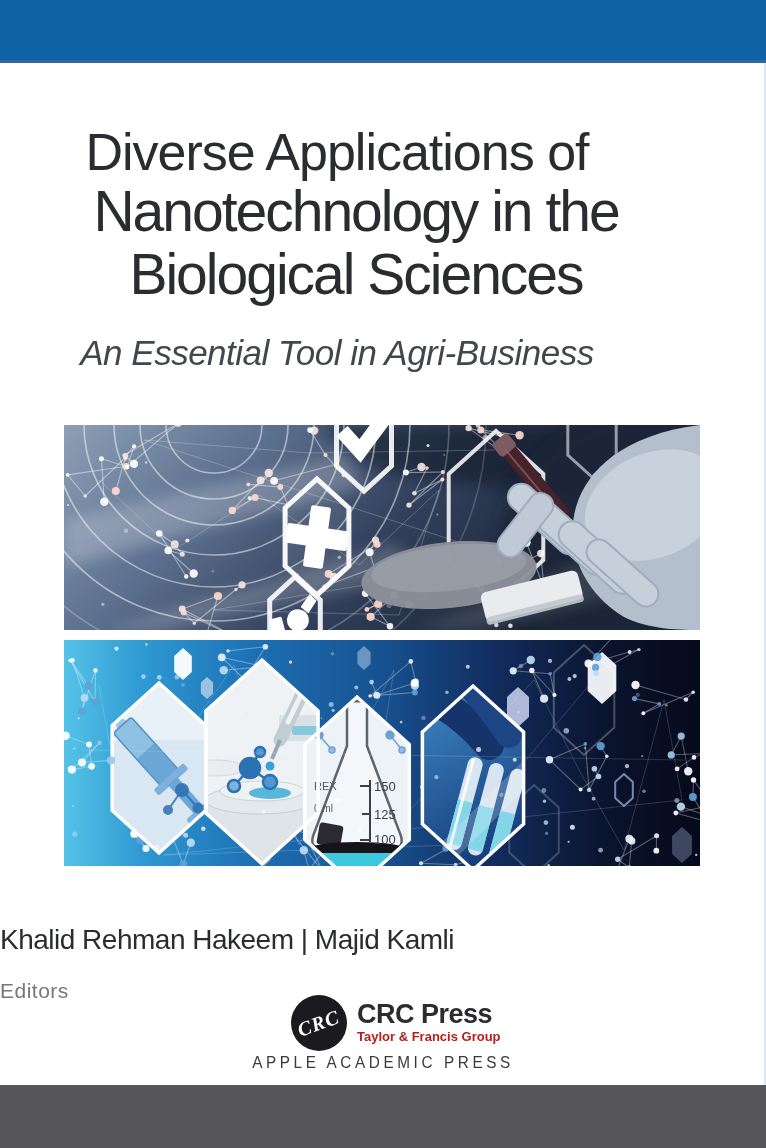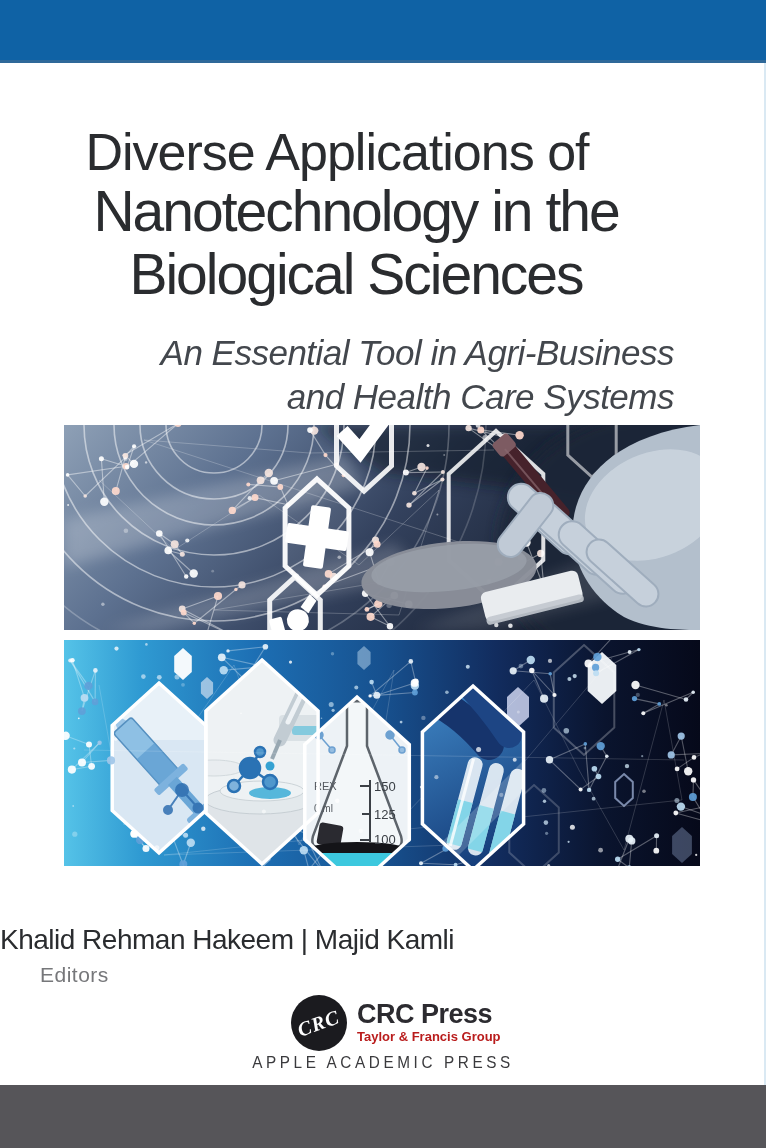--- a/index.html
+++ b/index.html
@@ -4,28 +4,28 @@
 <style>
   html,body{margin:0;padding:0;background:#ffffff;}
   .cover{position:relative;width:766px;height:1148px;background:#ffffff;overflow:hidden;
          font-family:"Liberation Sans",sans-serif;}
   .top-bar{position:absolute;left:0;top:0;width:766px;height:60px;background:#0f62a5;
            border-bottom:3px solid #2f6899;}
   .edge-line{position:absolute;right:0;top:63px;width:2px;height:1022px;background:#bcd7ea;opacity:.55;}
   .title-block{position:absolute;left:0;top:124px;width:674px;text-align:center;color:#2a2c2f;}
   .t1{font-size:52px;line-height:56px;letter-spacing:-1px;font-weight:400;}
   .t2{font-size:57px;line-height:63px;letter-spacing:-2px;font-weight:400;padding-left:38px;}
-  .subtitle{position:absolute;left:0;top:331px;width:674px;text-align:right;
+  .subtitle{position:absolute;left:0;top:331px;width:674px;text-align:center;
             font-style:italic;font-size:35px;line-height:44px;color:#43474d;letter-spacing:-0.5px;}
   .photo{position:absolute;left:64px;width:636px;display:block;}
   .photo1{top:425px;height:205px;}
   .photo2{top:640px;height:226px;}
   .editors{position:absolute;left:0;top:925px;width:714px;text-align:left;
            font-size:28px;line-height:30px;color:#2a2c2f;letter-spacing:-0.5px;}
-  .editors-label{font-size:21px;color:#76777a;margin-top:5px;letter-spacing:0.5px;padding-left:40px;}
+  .editors-label{font-size:21px;color:#76777a;margin-top:21px;letter-spacing:0.5px;}
   .crc-circle{position:absolute;left:291px;top:995px;width:56px;height:56px;border-radius:50%;
               background:#1b1b1f;display:flex;align-items:center;justify-content:center;}
   .crc-mono{display:inline-block;transform:rotate(-20deg);font-family:"Liberation Serif",serif;
             font-style:italic;font-weight:bold;font-size:20px;color:#ffffff;letter-spacing:1px;}
   .crc-name{position:absolute;left:357px;top:999px;font-size:27px;font-weight:bold;
             color:#2c2b30;letter-spacing:-0.5px;}
   .crc-tagline{position:absolute;left:357px;top:1029px;font-size:13px;font-weight:bold;color:#b91c1c;}
   .imprint{position:absolute;left:0;top:1053px;width:766px;text-align:center;font-size:17px;
            letter-spacing:4px;color:#3a3a3d;transform:scaleX(.9);}
   .bottom-bar{position:absolute;left:0;top:1085px;width:766px;height:63px;background:#565559;}
@@ -40,21 +40,20 @@
   <div class="edge-line"></div>
 
   <div class="title-block" style="color: rgb(42, 44, 47);">
     <div class="t1">Diverse Applications of</div>
     <div class="t2">Nanotechnology in the</div>
     <div class="t2">Biological Sciences</div>
   </div>
 
   <div class="subtitle" style="color: rgb(67, 71, 77);">
     <div>An Essential Tool in Agri-Business</div>
-    <div>and Health Care Systems</div>
   </div>
 
   <svg class="photo photo1" viewBox="0 0 636 205">
     <defs>
       <linearGradient id="g1" x1="0" y1="0" x2="1" y2="0.3">
         <stop offset="0" stop-color="#8ea0b6"></stop>
           <stop offset="0.3" stop-color="#5d7190"></stop>
         <stop offset="0.6" stop-color="#33415d"></stop>
           <stop offset="1" stop-color="#161e2e"></stop>
       </linearGradient>

